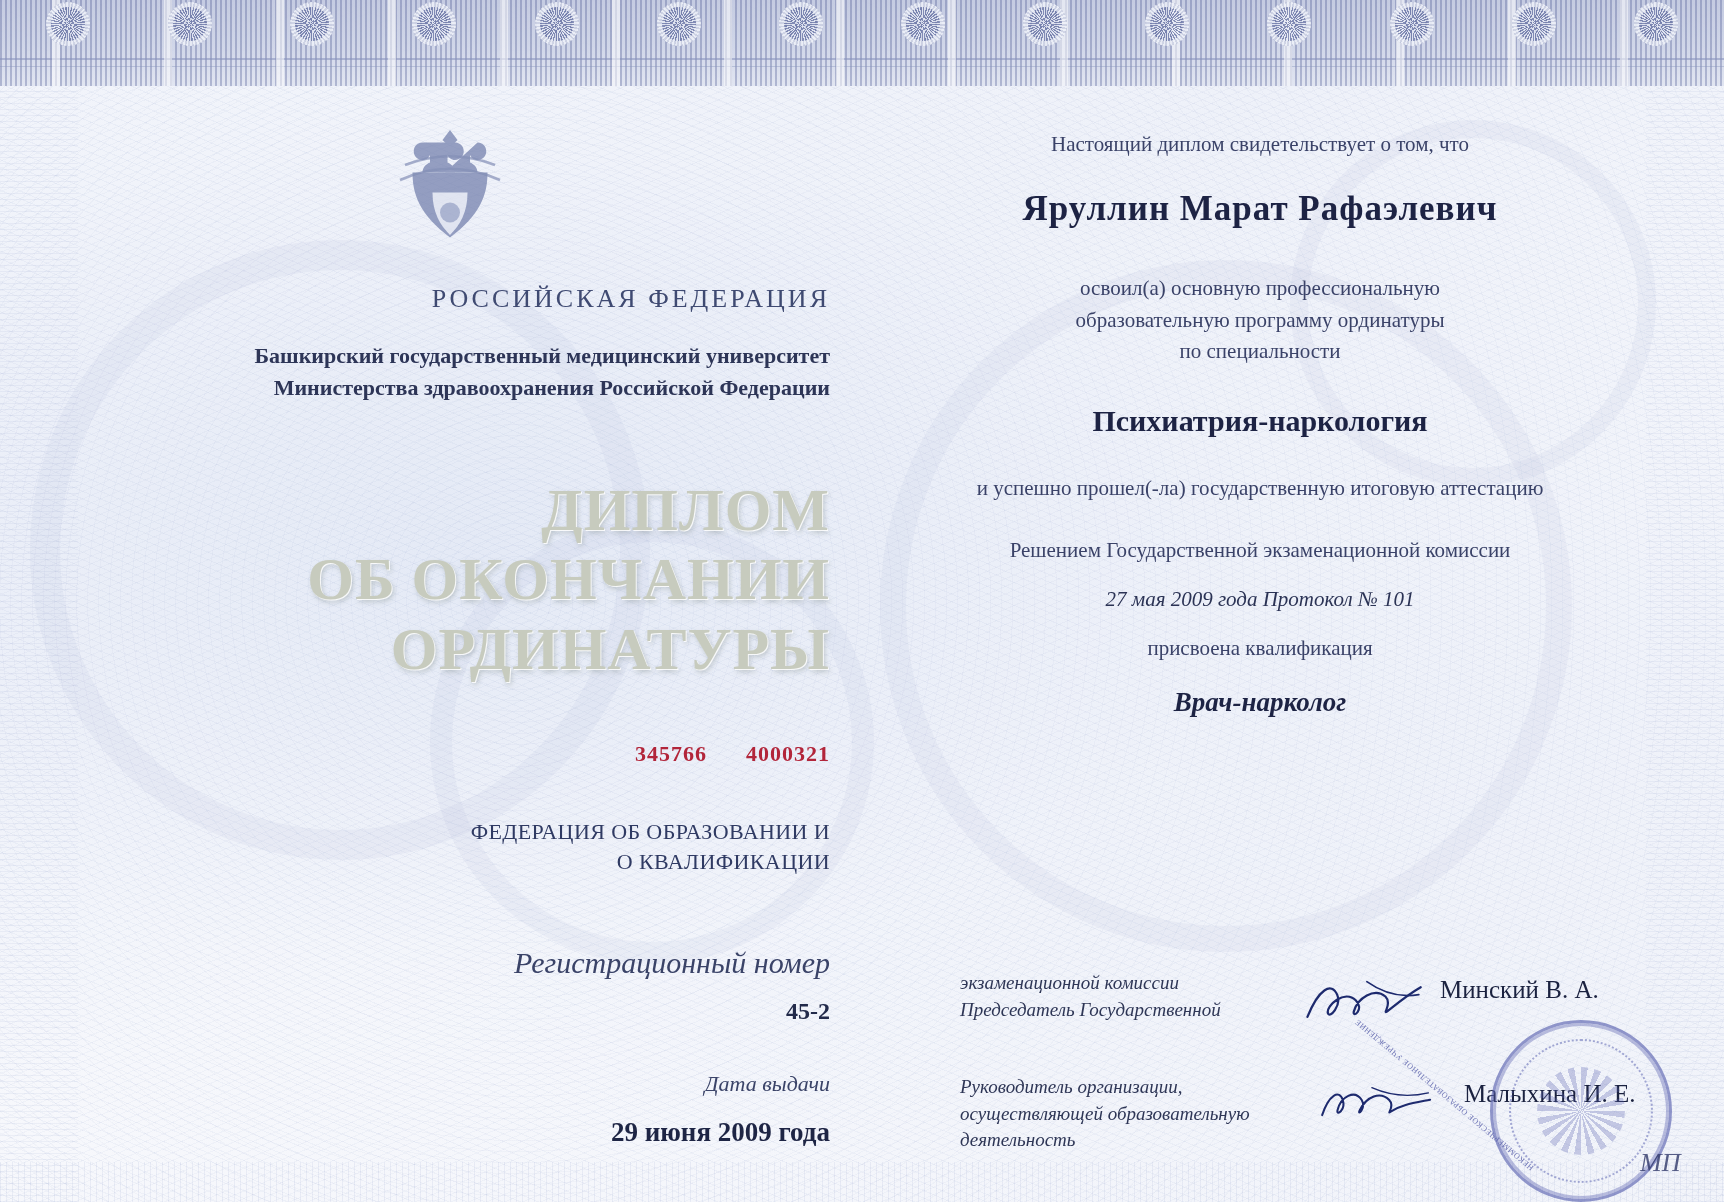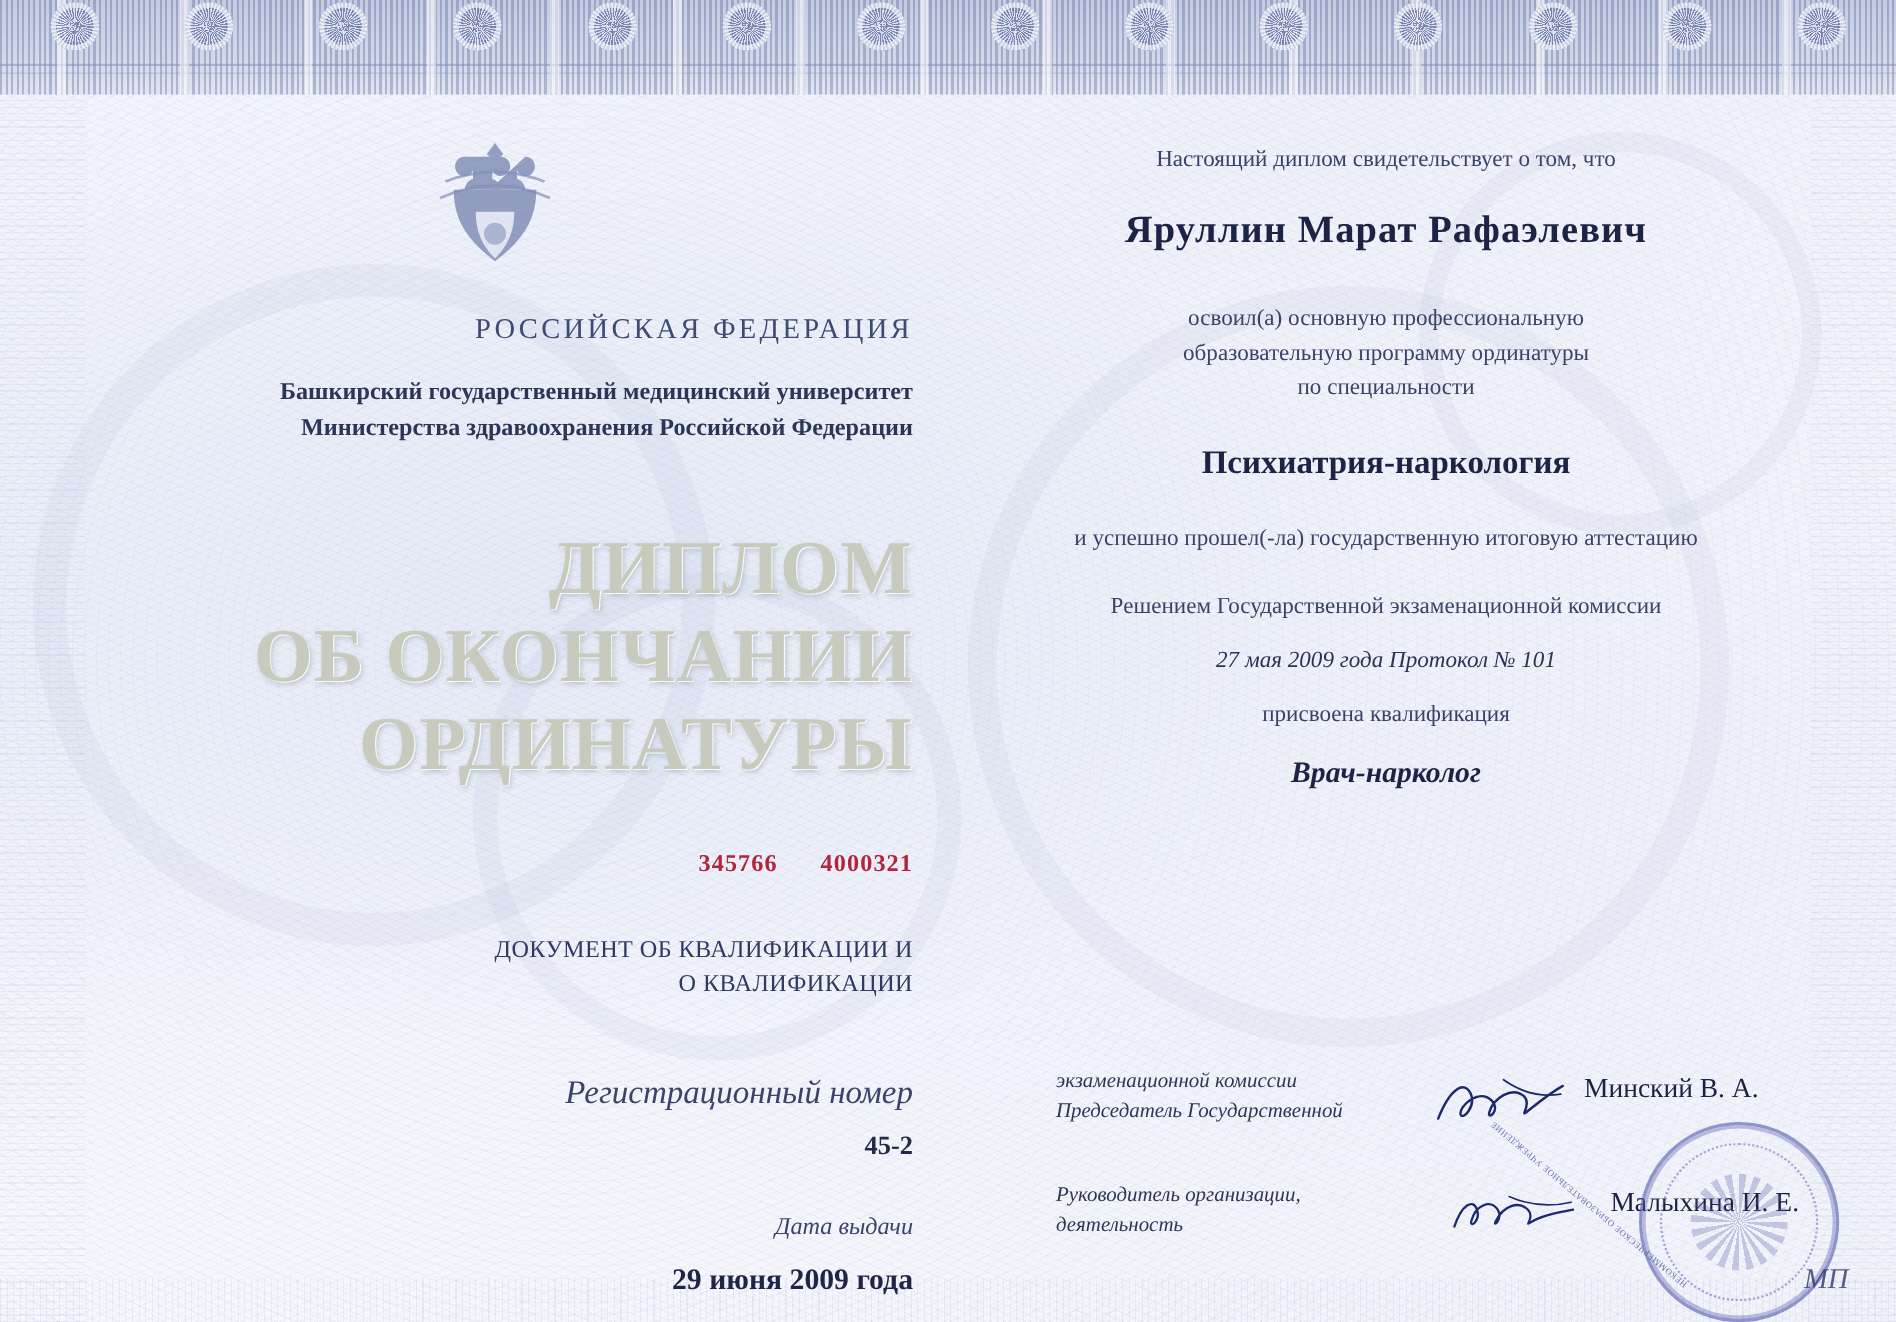--- a/index.html
+++ b/index.html
@@ -133,21 +133,21 @@
   }
   .univ {
     font-size: 22px;
     font-weight: bold;
     color: #2d3557;
     line-height: 1.45;
     font-family: "Liberation Serif", serif;
   }
   .diploma-title {
     margin-top: 72px;
-    font-size: 69px;
+    font-size: 60px;
     line-height: 1.16;
     font-weight: bold;
     letter-spacing: 1px;
     color: #c7cbbe;
     text-shadow:
        1px 1px 0 rgba(255,255,255,0.85),
        2px 3px 5px rgba(140,150,150,0.45);
     font-family: "Liberation Serif", serif;
   }
   .serial {
@@ -406,21 +406,21 @@
       <div>ОРДИНАТУРЫ</div>
     </div>
 
     <div class="serial">
       <span>345766</span>
       <span class="gap"></span>
       <span>4000321</span>
     </div>
 
     <div class="doc-type">
-      <div>ДОКУМЕНТ ОБ КВАЛИФИКАЦИИ И</div>
+      <div>ФЕДЕРАЦИЯ ОБ ОБРАЗОВАНИИ И</div>
       <div>О  КВАЛИФИКАЦИИ</div>
     </div>
 
     <div class="reg-label">Регистрационный номер</div>
     <div class="reg-value">45-2</div>
 
     <div class="date-label">Дата выдачи</div>
     <div class="date-value">29 июня 2009 года</div>
   </div>
 
@@ -455,20 +455,21 @@
           <path d="M8 50 C20 20, 34 12, 40 26 C45 38, 32 52, 30 46 C28 38, 48 20, 60 32 C70 42, 56 52, 58 44 C62 30, 80 18, 92 28 C100 36, 88 48, 94 44 C104 36, 116 26, 130 18" fill="none" stroke="#1d2a6e" stroke-width="2.4" stroke-linecap="round"></path>
           <path d="M72 12 C86 22, 104 30, 128 26" fill="none" stroke="#1d2a6e" stroke-width="1.8" stroke-linecap="round"></path>
         </svg>
       </div>
       <div class="sig-name">Минский В. А.</div>
     </div>
 
     <div class="sig-row second">
       <div class="sig-role">
         <div>Руководитель организации,</div>
+        <div>осуществляющей образовательную</div>
         <div>деятельность</div>
       </div>
       <div class="sig-mark">
         <svg class="scrawl" viewBox="0 0 140 70" width="130" height="60">
           <path d="M6 48 C14 24, 26 18, 30 30 C34 42, 22 50, 24 42 C28 26, 44 18, 52 30 C58 40, 46 50, 50 42 C58 26, 74 20, 84 30 C92 38, 80 48, 86 44 C98 36, 112 34, 132 30" fill="none" stroke="#1d2a6e" stroke-width="2.4" stroke-linecap="round"></path>
           <path d="M64 16 C82 24, 104 28, 130 22" fill="none" stroke="#1d2a6e" stroke-width="1.6" stroke-linecap="round"></path>
         </svg>
       </div>
       <div class="sig-name">Малыхина И. Е.</div>
     </div>

